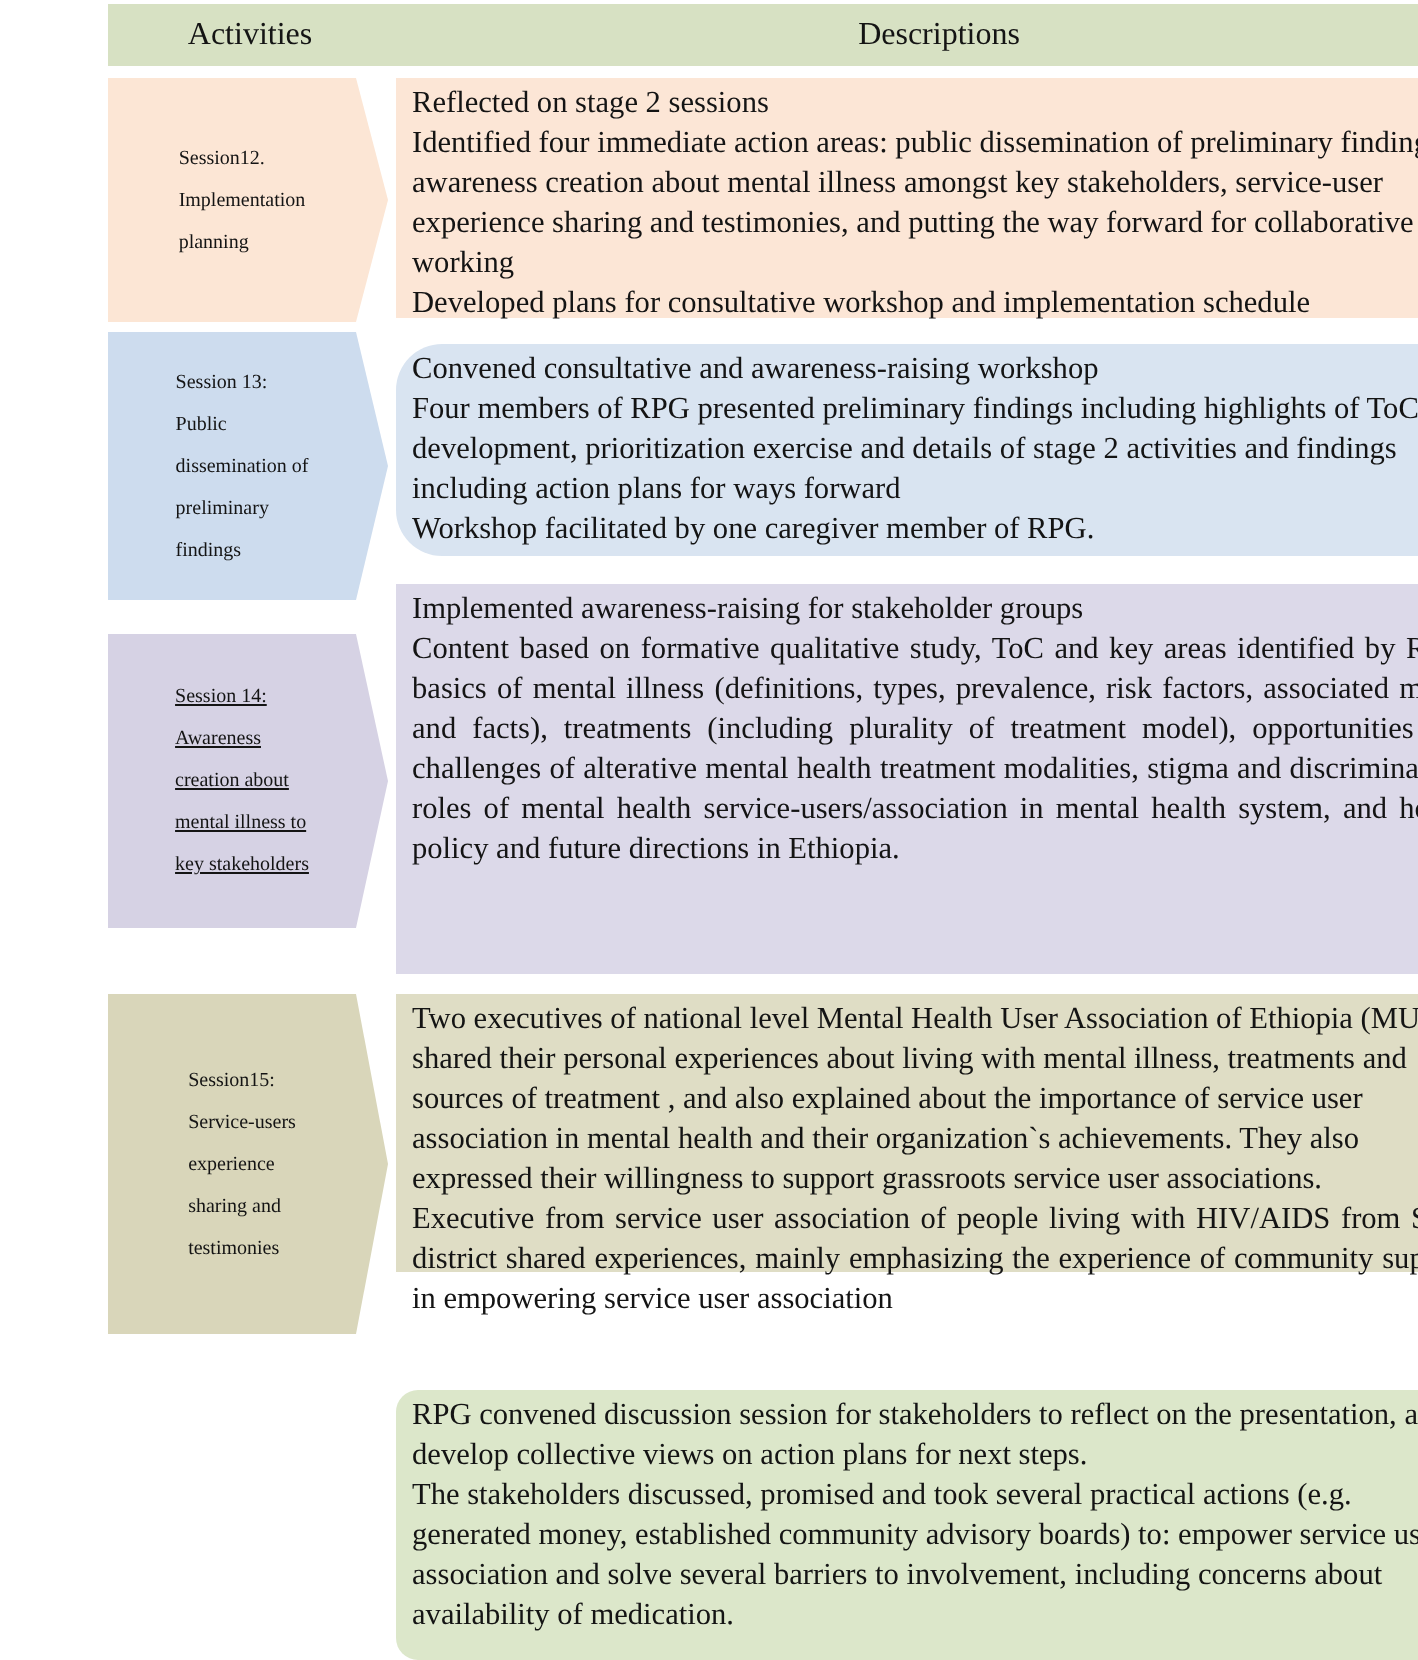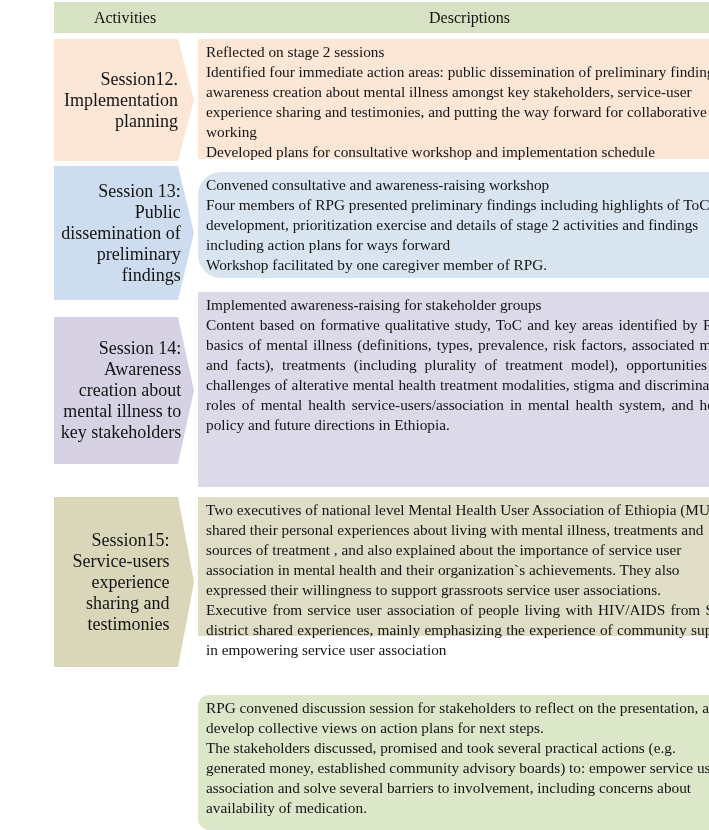--- a/index.html
+++ b/index.html
@@ -29,22 +29,22 @@
   .header-cell.activities { width: 142px; }
   .header-cell.descriptions { flex: 1; }
   
   .arrow {
     position: absolute; left: 10px; width: 140px;
     clip-path: polygon(0 0, calc(100% - 16px) 0, 100% 50%, calc(100% - 16px) 100%, 0 100%);
     display: flex; align-items: center; justify-content: center;
   }
   .arrow-label {
     white-space: pre-line;
-    text-align: right;
-    font-size: 18px; line-height: 21px;
+    text-align: left;
+    font-size: 10px; line-height: 21px;
     padding-right: 6px;
   }
   
   .desc-box {
     position: absolute; left: 154px; width: 545px;
     padding: 3px 6px 3px 8px;
     font-size: 15.3px; line-height: 20px;
   }
   .desc-box p { margin: 0; text-align: left; }
   .desc-box p.justify { text-align: justify; }
@@ -87,21 +87,21 @@
 dissemination of
 preliminary
 findings</div>
   </div>
   <div class="desc-box s13-box" style="background-color: rgb(217, 228, 241);">
     <p>Convened consultative and awareness-raising workshop</p>
     <p>Four members of RPG presented preliminary findings including highlights of ToC development, prioritization exercise and details of stage 2 activities and findings including action plans for ways forward</p>
     <p>Workshop facilitated by one caregiver member of RPG.</p>
   </div>
 
-  <div class="arrow s14-arrow" style="background-color: rgb(214, 210, 228);">
+  <div class="arrow s14-arrow" style="background-color: rgb(214, 210, 228); text-decoration: underline;">
     <div class="arrow-label">Session 14:
 Awareness
 creation about
 mental illness to
 key stakeholders</div>
   </div>
   <div class="desc-box s14-box" style="background-color: rgb(220, 217, 233);">
     <p>Implemented awareness-raising for stakeholder groups</p>
     <p class="justify">Content based on formative qualitative study, ToC and key areas identified by RPG: basics of mental illness (definitions, types, prevalence, risk factors, associated myths and facts), treatments (including plurality of treatment model), opportunities and challenges of alterative mental health treatment modalities, stigma and discrimination, roles of mental health service-users/association in mental health system, and health policy and future directions in Ethiopia.</p>
   </div>

